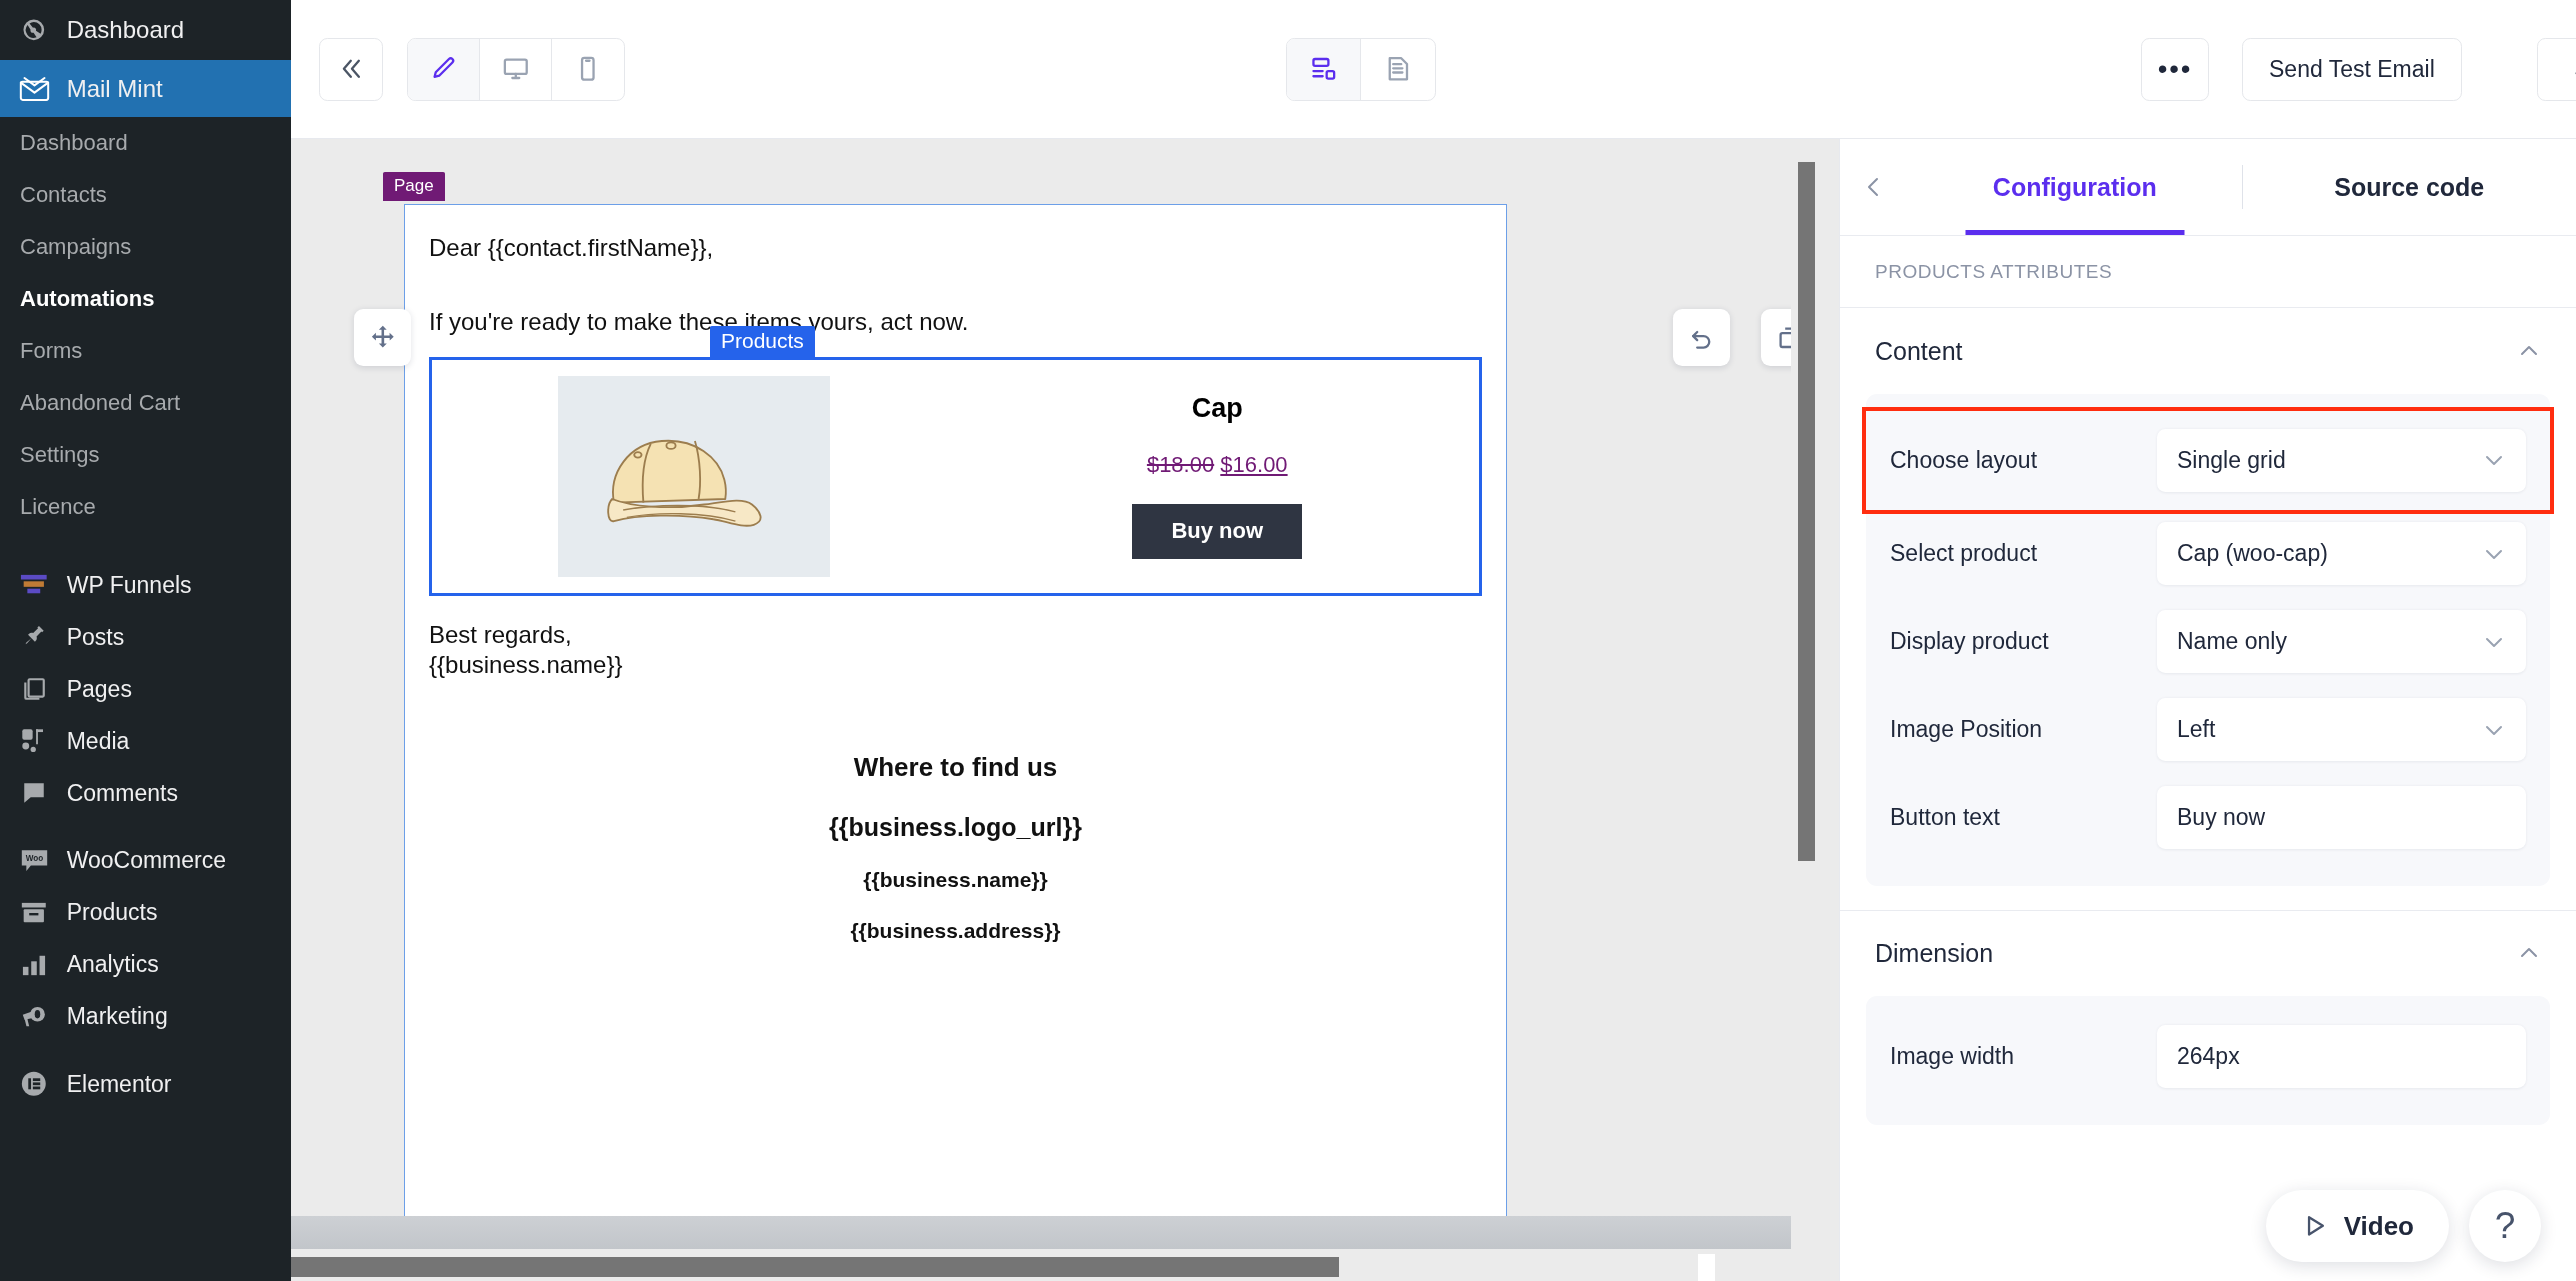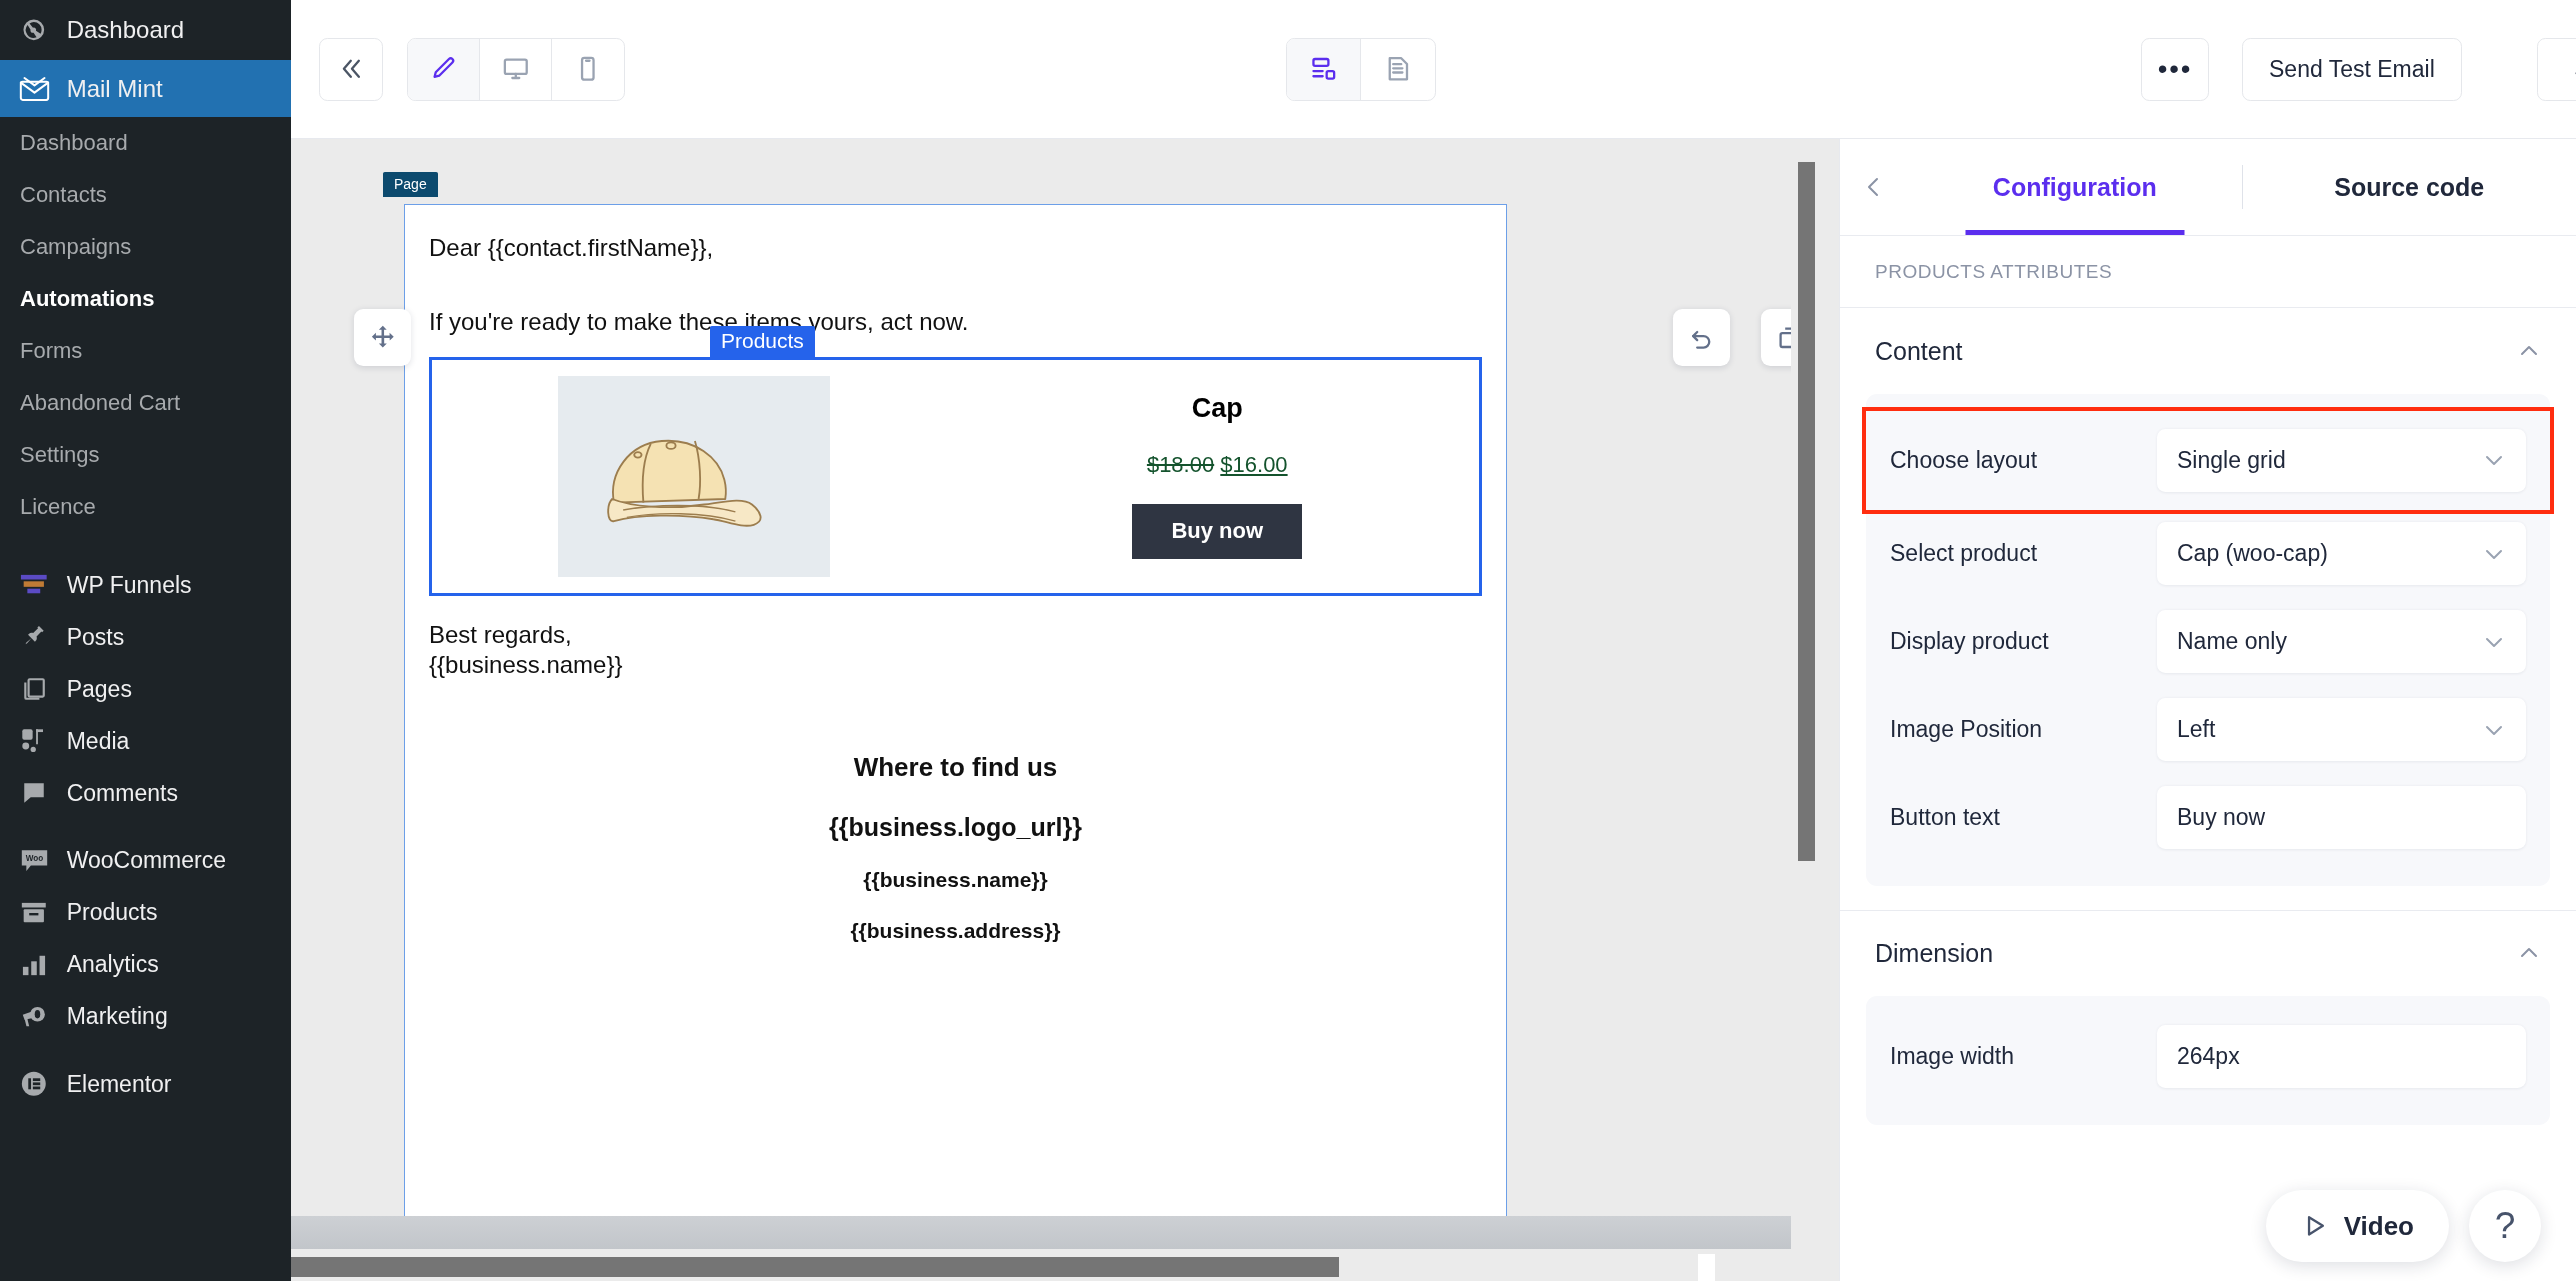--- a/index.html
+++ b/index.html
@@ -92,22 +92,22 @@
 
   
   .canvas-wrap {
     position: absolute; top: 139px; left: 0;
     width: 1547px; height: 1143px;
     background: #ebebeb;
     overflow: hidden;
   }
   .page-badge {
     position: absolute; top: 33px; left: 0;
-    background: #0c4a6e; color: #fff;
-    font-size: 14px; padding: 3.7px 11px 5.5px 11px;
+    background: #701a75; color: #fff;
+    font-size: 17px; padding: 3.7px 11px 5.5px 11px;
     border-radius: 1.8px 1.8px 0 0;
   }
   .email-page {
     position: absolute; top: 65px; left: 113px;
     width: 1103px; height: 1077px;
     background: #ffffff;
     border-top: 1.8px solid #6c9fe8;
     border-left: 1.8px solid #6c9fe8;
     border-right: 1.8px solid #6c9fe8;
     overflow: hidden;
@@ -133,21 +133,21 @@
   }
   .prod-grid { display: flex; height: 100%; align-items: center; }
   .prod-img-cell { width: 50%; display: flex; justify-content: center; }
   .prod-img {
     width: 272px; height: 201px;
     background: #e6ebef;
     display: flex; align-items: center; justify-content: center;
   }
   .prod-info { width: 50%; text-align: center; }
   .prod-name { font-size: 27px; font-weight: bold; color: #000; }
-  .prod-price { font-size: 22px; color: #14532d; margin-top: 27.6px; }
+  .prod-price { font-size: 22px; color: #701a75; margin-top: 27.6px; }
   .prod-price .old { text-decoration: line-through; }
   .prod-price .new { text-decoration: underline; }
   .prod-btn {
     display: inline-block; margin-top: 26px;
     background: #2f3542; color: #ffffff;
     font-size: 22px; font-weight: bold;
     padding: 14.7px 39px; border: none; cursor: pointer;
   }
 
   .footer-center { text-align: center; }

